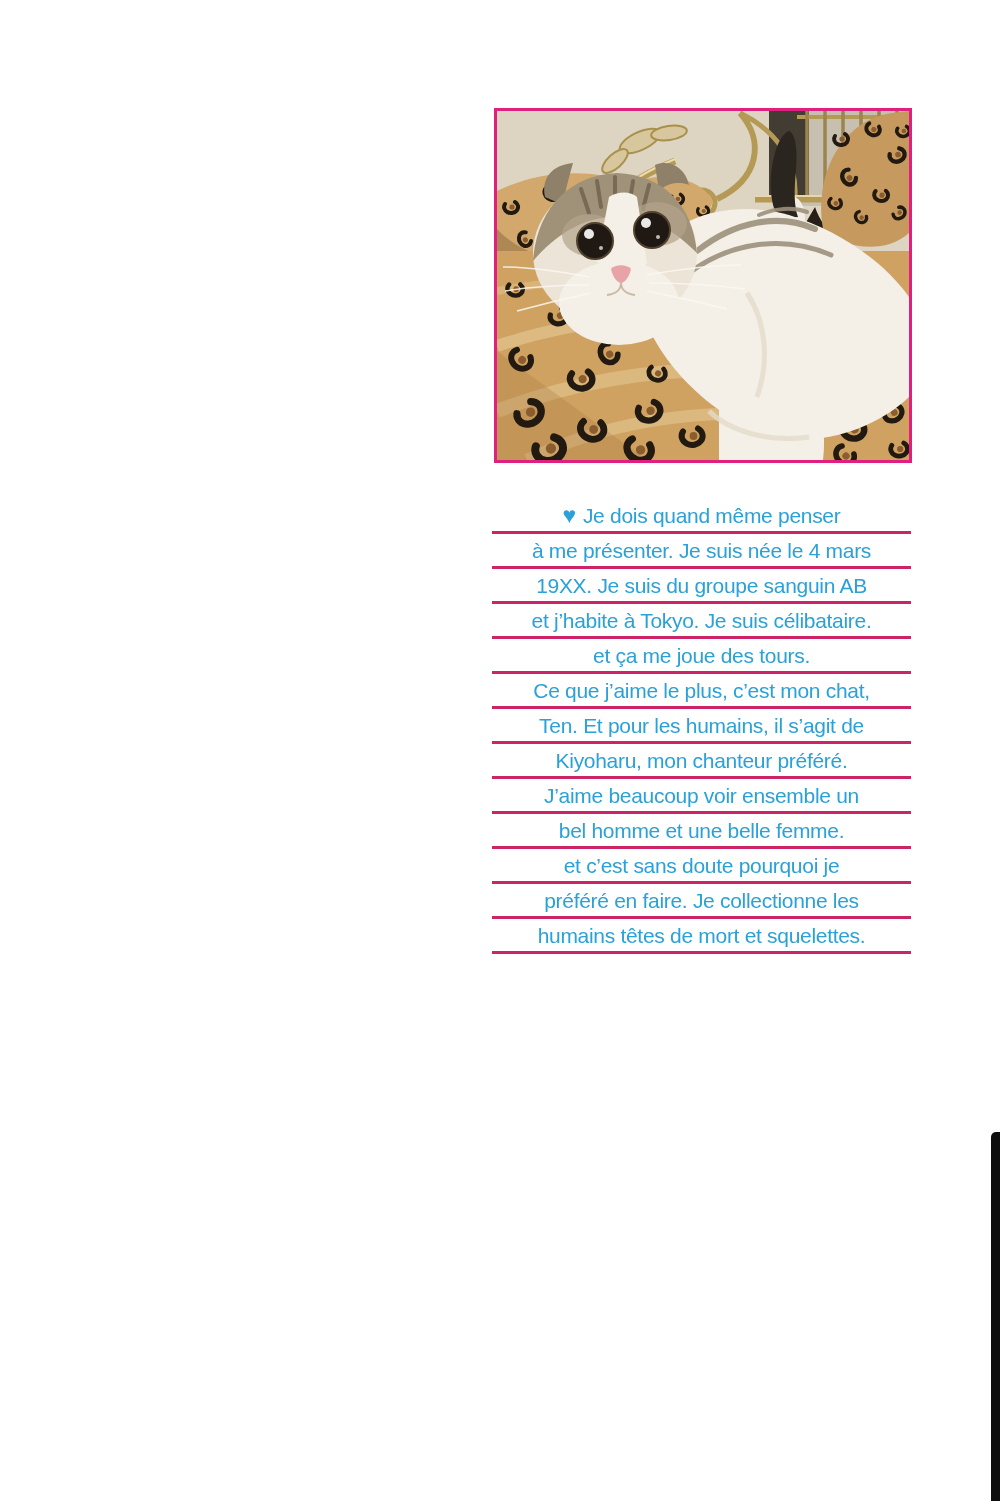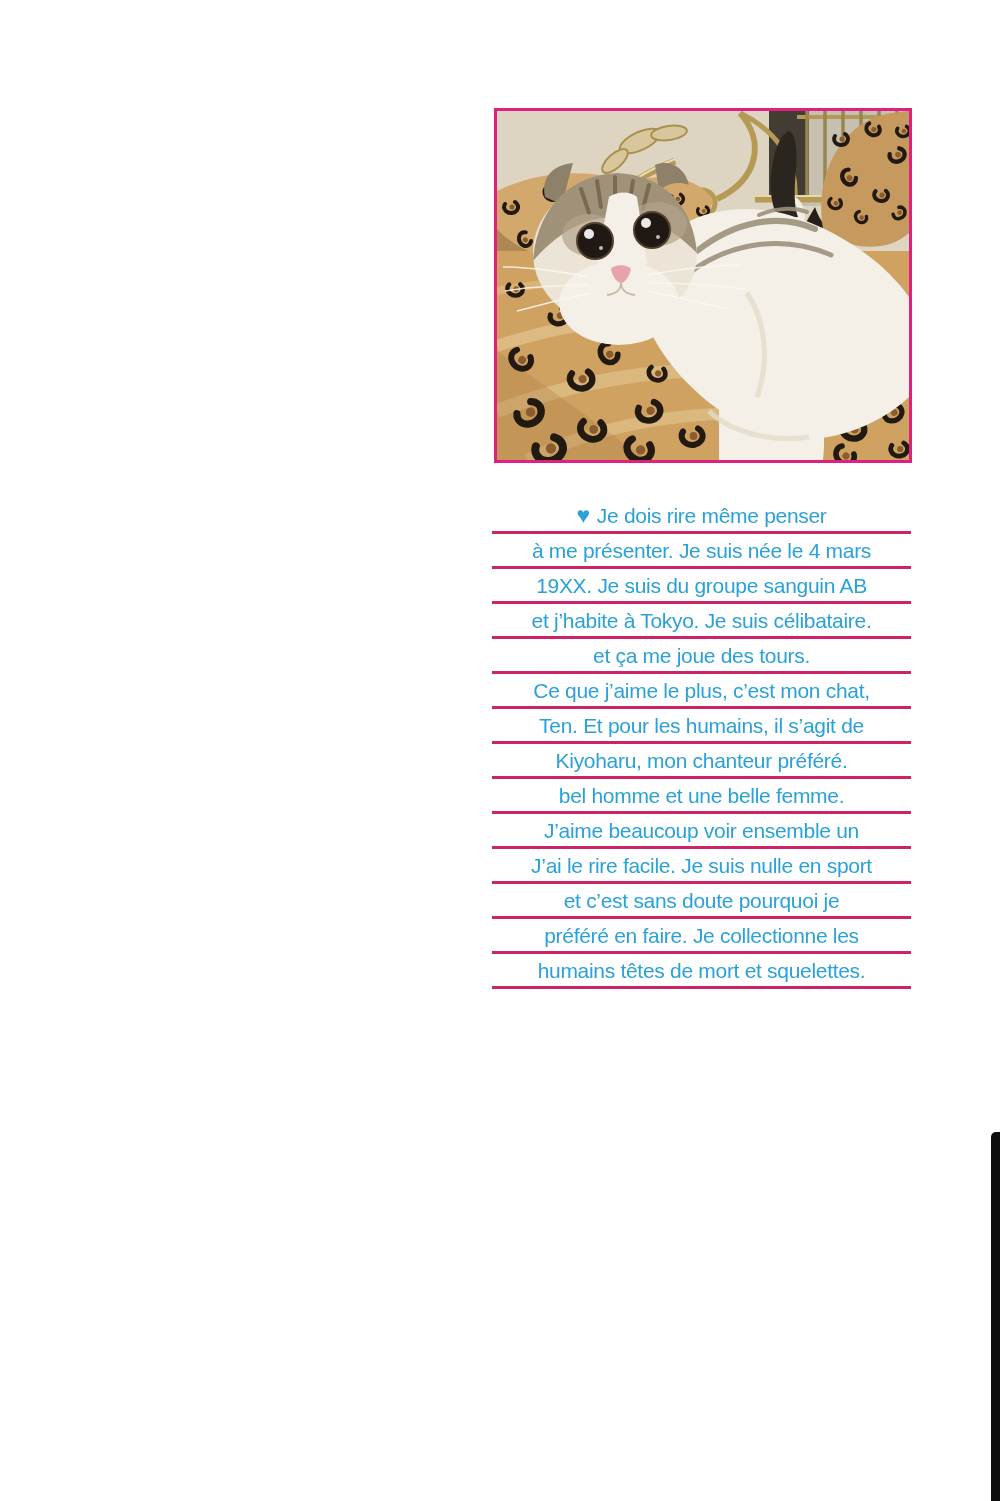--- a/index.html
+++ b/index.html
@@ -192,30 +192,29 @@
         <path d="M152,172 C186,172 218,174 248,178"></path>
         <path d="M150,180 C180,186 206,192 230,198"></path>
       </g>
     </g>
   </svg>
 </div>
 
 <div class="profile-block">
   <div class="tline">
     <span class="heart">♥</span>
-    <span>Je dois rire même penser</span>
+    <span>Je dois quand même penser</span>
   </div>
   <div class="tline">à me présenter. Je suis née le 4 mars</div>
   <div class="tline">19XX. Je suis du groupe sanguin AB</div>
   <div class="tline">et j’habite à Tokyo. Je suis célibataire.</div>
   <div class="tline">et ça me joue des tours.</div>
   <div class="tline">Ce que j’aime le plus, c’est mon chat,</div>
   <div class="tline">Ten. Et pour les humains, il s’agit de</div>
   <div class="tline">Kiyoharu, mon chanteur préféré.</div>
+  <div class="tline">J’aime beaucoup voir ensemble un</div>
   <div class="tline">bel homme et une belle femme.</div>
-  <div class="tline">J’aime beaucoup voir ensemble un</div>
-  <div class="tline">J’ai le rire facile. Je suis nulle en sport</div>
   <div class="tline">et c’est sans doute pourquoi je</div>
   <div class="tline">préféré en faire. Je collectionne les</div>
   <div class="tline">humains têtes de mort et squelettes.</div>
 </div>
 
 <div class="right-bar"></div>
 
 </body></html>

